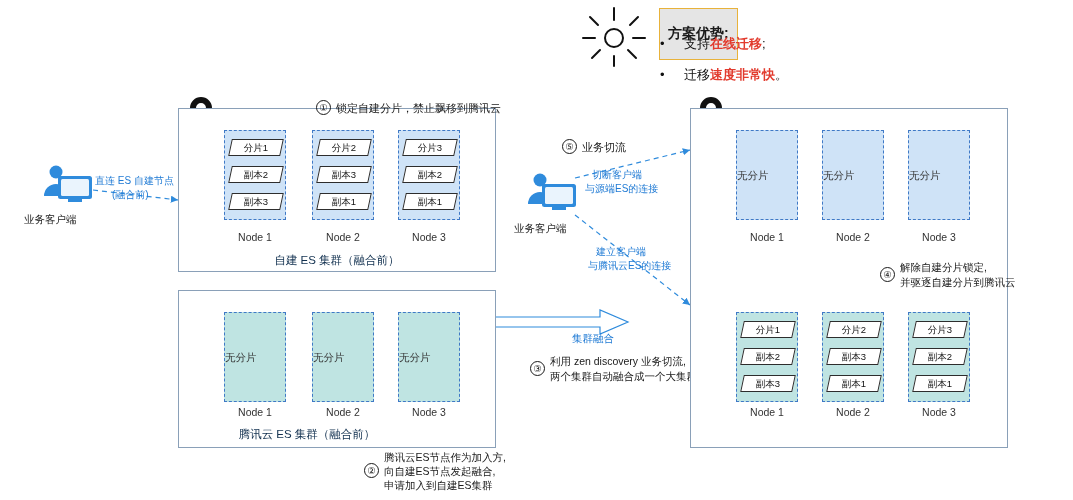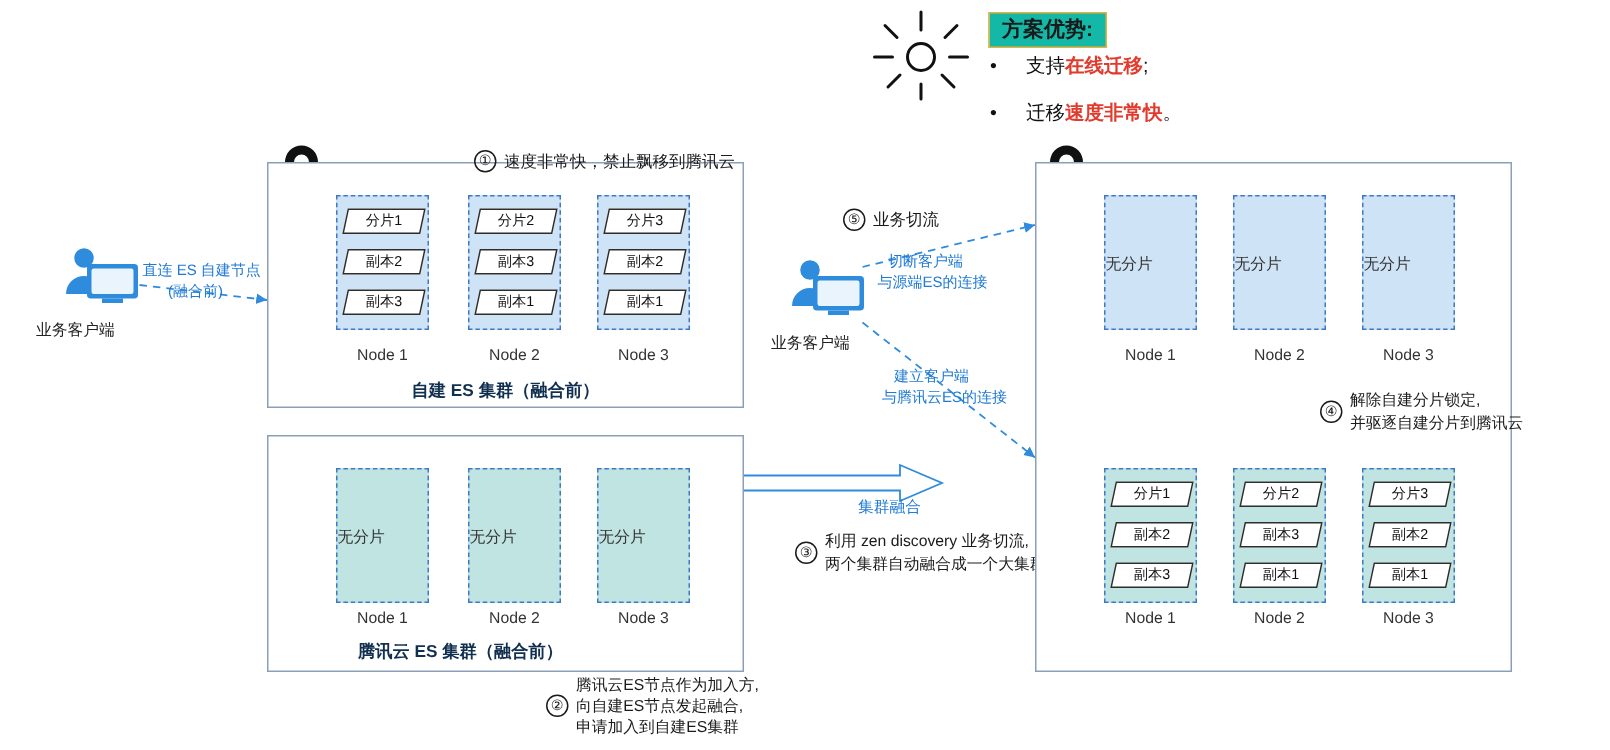--- a/index.html
+++ b/index.html
@@ -18,21 +18,21 @@
   .cluster {
     position:absolute;
     border:1px solid #8aa0b8;
     background:#ffffff;
   }
   .cluster-caption {
     position:absolute;
     width:100%;
     text-align:center;
     font-size:11.5px;
-    font-weight:bold;
+    font-weight:normal;
     color:#11304f;
   }
 
   
   .node {
     position:absolute;
     border:1px dashed #3f79c6;
   }
   .node.fill-blue { background:#cfe3f7; }
   .node.fill-teal { background:#bfe4e2; }
@@ -83,22 +83,22 @@
     color:#1a1a1a;
   }
 
   
   .adv-title {
     position:absolute;
     font-size:14px;
     font-weight:bold;
     color:#1a1a1a;
     border:1.5px solid #e8b23a;
-    padding:2px 8px;
-    background:#14b8a6;
+    padding:16px 8px;
+    background:#e5e5e5;
   }
   .bullet { position:absolute; font-size:13px; color:#111; }
   .adv-line { position:absolute; font-size:13px; color:#111; white-space:nowrap; }
   .hl { color:#e23b2e; font-weight:bold; }
 
   
   svg.overlay { position:absolute; left:0; top:0; width:1073px; height:500px; pointer-events:none; }
   .client-label { position:absolute; font-size:10.5px; color:#222; white-space:nowrap; }
 </style>
 </head>
@@ -177,21 +177,21 @@
   <div class="adv-line" style="left:684px; top:66px;">
     <span>迁移</span><span class="hl">速度非常快</span><span>。</span>
   </div>
 
   <div class="client-label" style="left:24px; top:213px;">业务客户端</div>
   <div class="txt blue" style="left:95px; top:174px; font-size:10px;">直连 ES 自建节点</div>
   <div class="txt blue" style="left:112px; top:188px; font-size:10px;">(融合前)</div>
 
   <div class="cluster" style="left:178px; top:108px; width:318px; height:164px;"></div>
   <div class="circnum" style="left:316px; top:100px;">①</div>
-  <div class="txt" style="left:336px; top:101px;">速度非常快，禁止飘移到腾讯云</div>
+  <div class="txt" style="left:336px; top:101px;">锁定自建分片，禁止飘移到腾讯云</div>
 
   <div class="node fill-blue" style="left:224px; top:130px; width:62px; height:90px;">
     <div class="shard" style="left:5px; top:8px; width:52px;">
         <span>分片1</span>
       </div>
     <div class="shard" style="left:5px; top:35px; width:52px;">
         <span>副本2</span>
       </div>
     <div class="shard" style="left:5px; top:62px; width:52px;">
         <span>副本3</span>

